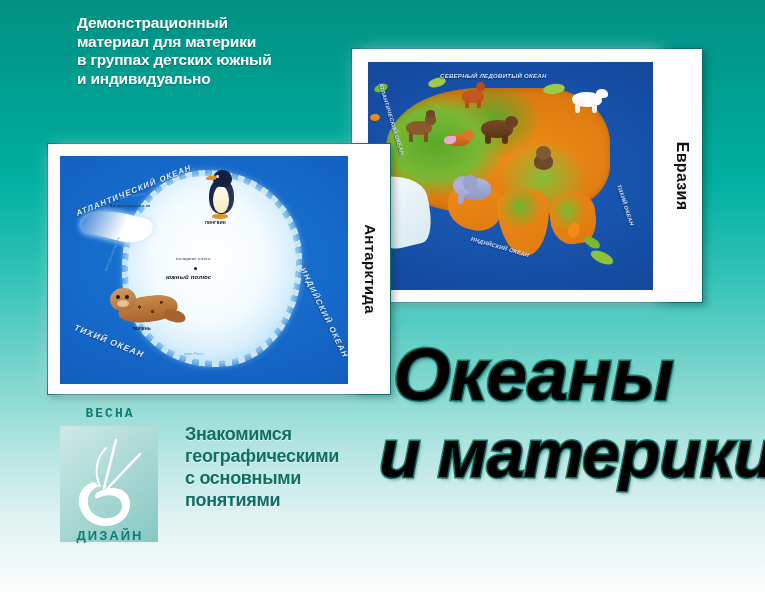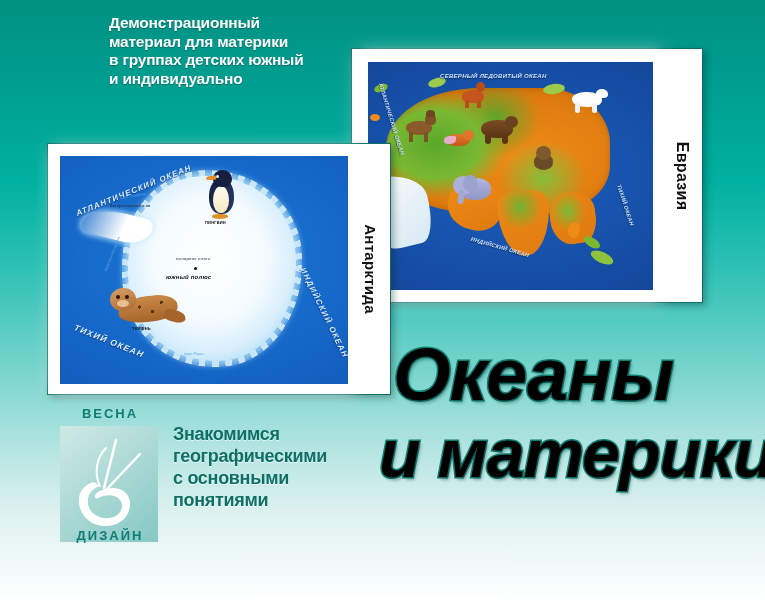--- a/index.html
+++ b/index.html
@@ -15,21 +15,21 @@
 
   
   #header-text {
     position:absolute; left:77px; top:14px;
     color:#ffffff;
     font-size:15.5px; font-weight:bold; line-height:18.5px;
     letter-spacing:-0.2px;
     text-shadow:0 1px 1px rgba(0,60,55,.45);
     font-stretch:condensed;
   }
-  #header-text div { white-space:nowrap;margin-left:32px; }
+  #header-text div { white-space:nowrap; }
 
   
   .card {
     position:absolute;
     background:#ffffff;
     border:1px solid #0b6f6a;
     box-shadow:3px 3px 7px rgba(0,40,40,.35);
   }
   .card-inner { position:absolute; overflow:hidden; }
   .card-label {
@@ -255,41 +255,41 @@
     letter-spacing:-1px;
     -webkit-text-stroke:3px #0f7d6f;
     paint-order:stroke fill;
     text-shadow:2px 3px 3px rgba(0,60,55,.35);
     white-space:nowrap;
   }
   #main-title div:nth-child(2){ margin-left:-14px; font-size:68px; }
 
   
   #sub-text {
-    position:absolute; left:173px; top:423px;
+    position:absolute; left:185px; top:423px;
     color:#0f6f63; font-size:18px; font-weight:bold;
     line-height:22px; letter-spacing:-.3px;
     text-shadow:0 1px 0 rgba(255,255,255,.6);
   }
   #sub-text div { white-space:nowrap; }
 
   
   #logo { position:absolute; left:56px; top:404px; width:108px; height:160px; }
   #logo-box {
     position:absolute; left:4px; top:22px; width:98px; height:116px;
     background:linear-gradient(140deg,#cfe9e6 0%,#b2dcd8 40%,#84c8c4 100%);
   }
   #logo-mark {
     position:absolute; left:8px; top:30px; width:92px; height:104px;
   }
   #logo-top, #logo-bottom {
     position:absolute; width:100%; text-align:center;
     color:#0f7d73; font-weight:bold; font-size:13px; letter-spacing:2px;
   }
-  #logo-top { top:2px; }
+  #logo-top { top:2px;font-family:Liberation Mono, monospace; }
   #logo-bottom { top:124px; }
 </style>
 </head>
 <body>
 
 <div id="header-text">
   <div>Демонстрационный</div>
   <div>материал для материки</div>
   <div>в группах детских южный</div>
   <div>и индивидуально</div>

